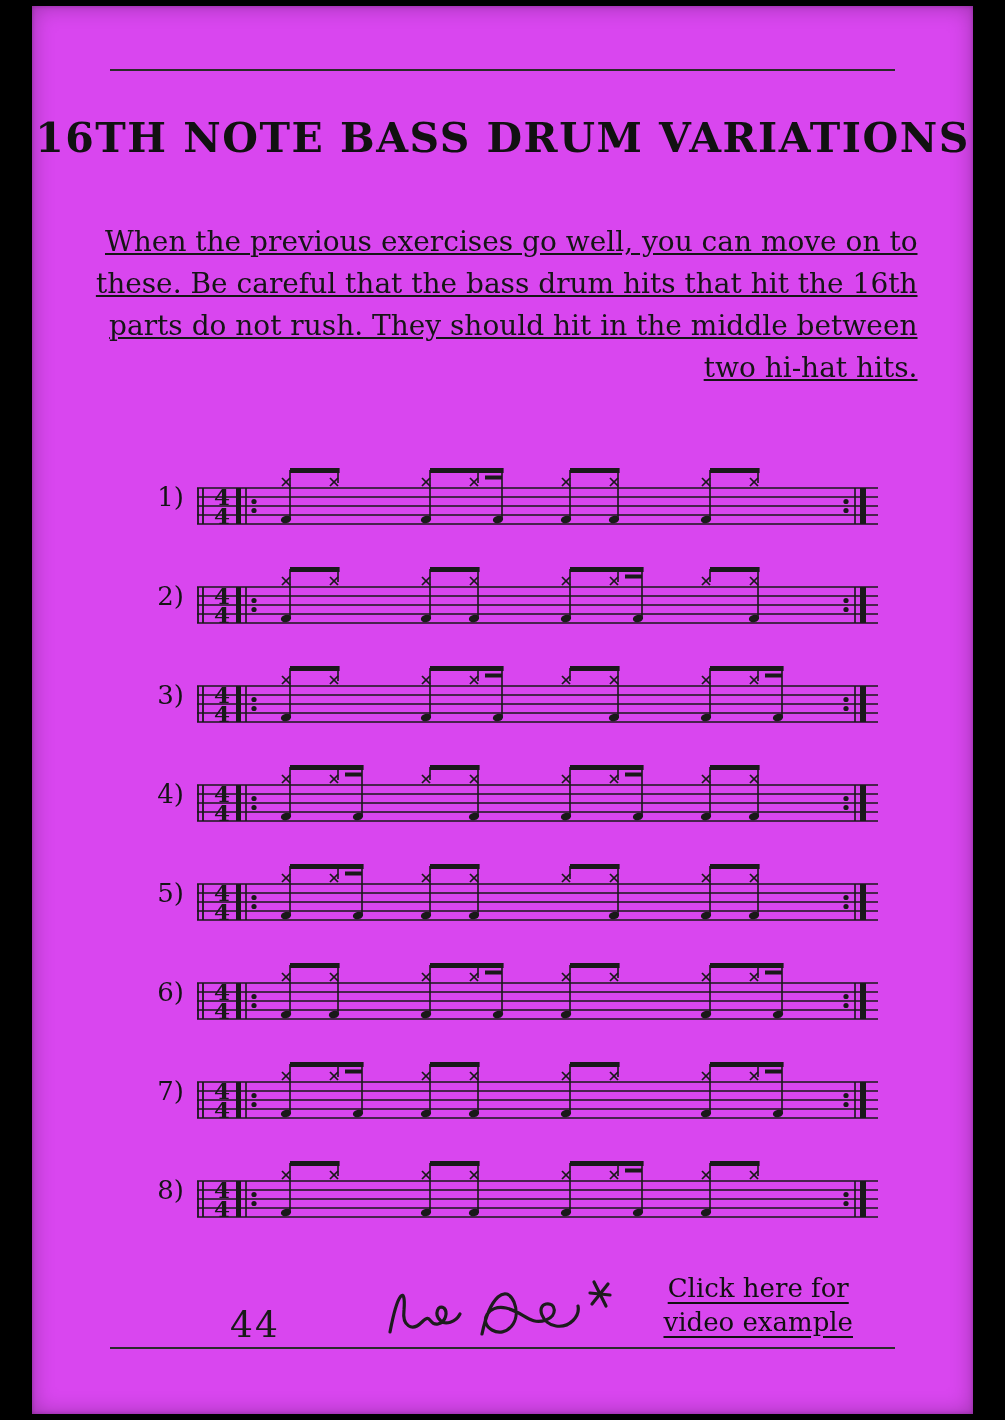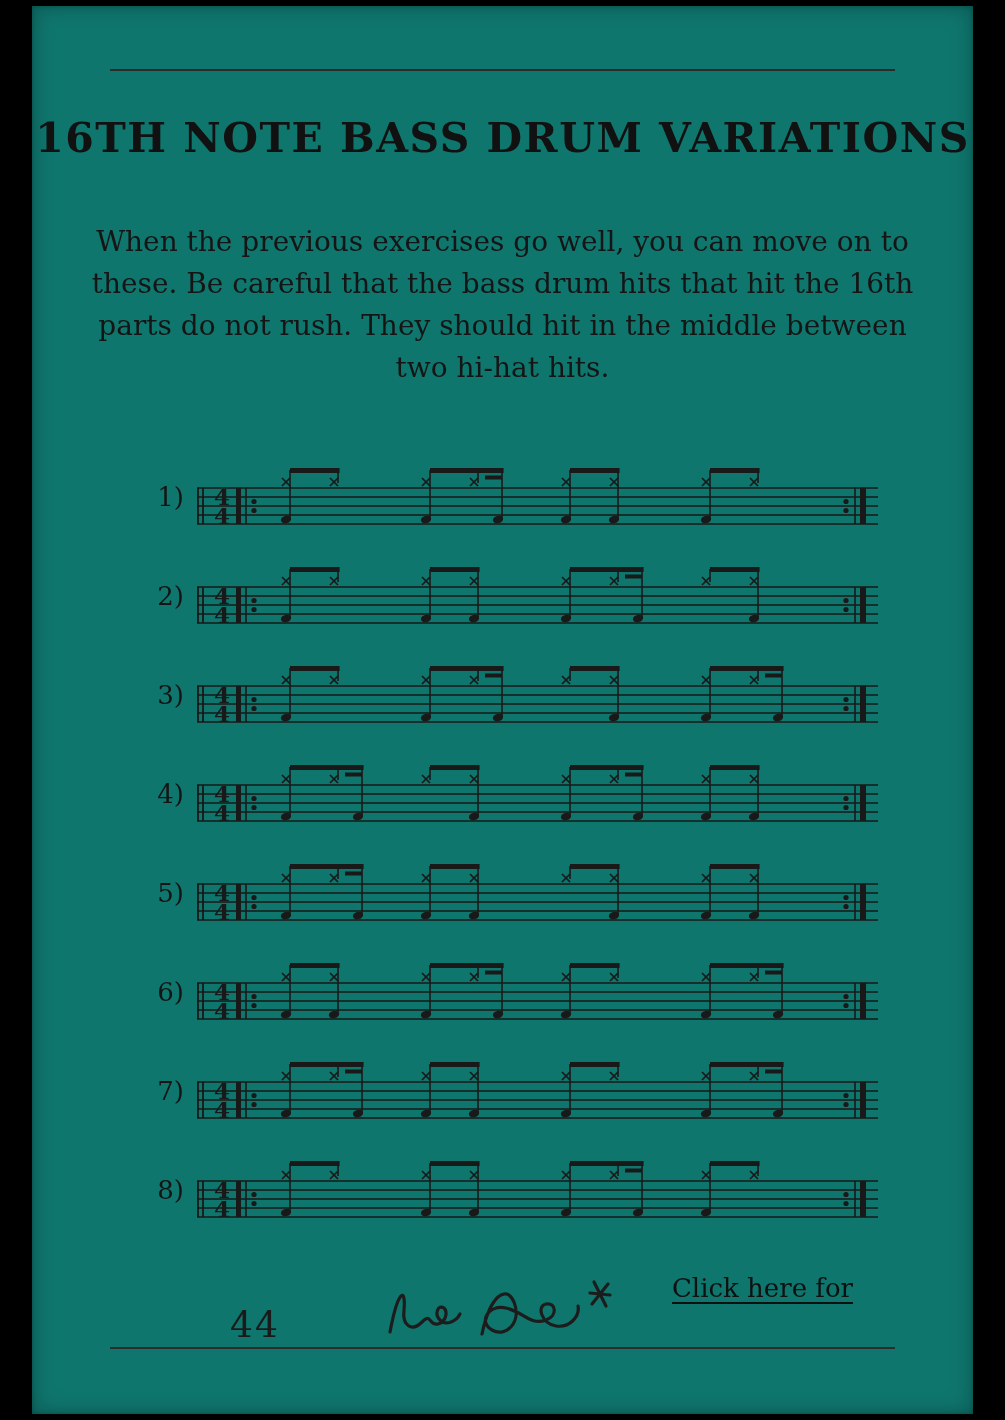--- a/index.html
+++ b/index.html
@@ -6,42 +6,43 @@
   body{
     width:1005px;height:1420px;
     background:#000;
     position:relative;
     font-family:"DejaVu Serif", serif;
     overflow:hidden;
   }
   .page{
     position:absolute;
     top:6px;bottom:6px;left:32px;right:32px;
-    background:#0f766e;
+    background:#d946ef;
     box-shadow: inset 0 0 22px rgba(0,0,0,0.28), inset 0 0 4px rgba(0,0,0,0.25);
     color:#161616;
   }
   .rule{
     position:absolute;left:78px;right:78px;height:2px;
     background:#2b2b2b;
   }
   .rule.top{top:63px;}
   .rule.bottom{top:1341px;}
   h1.title{
     position:absolute;top:108px;left:0;right:0;
     margin:0;text-align:center;
     font-size:41px;font-weight:bold;letter-spacing:1.5px;
     color:#111;
   }
   p.intro{
     position:absolute;top:215px;left:50%;transform:translateX(-50%);
     width:830px;margin:0;
-    text-align:center;
+    text-align:right;
     font-size:28px;line-height:1.5;
     color:#151515;
+    text-decoration:underline;
   }
   .exercises{
     position:absolute;top:441px;left:104px;right:90px;
   }
   .ex-row{
     height:99px;
     display:flex;align-items:center;
   }
   .ex-label{
     width:48px;text-align:right;
@@ -567,15 +568,16 @@
   <svg class="signature" width="250" height="95" viewBox="0 0 250 95" fill="none" stroke="#1c1c1c" stroke-width="3.2" stroke-linecap="round" stroke-linejoin="round">
     <path d="M8 70 C16 28 24 24 22 48 C20 64 30 70 40 60 C50 50 46 64 56 62 C64 60 66 50 62 46 C56 42 52 52 58 58 C63 64 74 60 78 52"></path>
     <path d="M100 72 C108 34 124 22 132 40 C140 60 124 76 110 68 C96 60 106 42 124 46 C142 50 148 64 164 58 C176 54 174 40 164 42 C154 44 160 62 174 64 C188 66 198 54 196 44"></path>
     <path d="M212 20 L224 44"></path>
     <path d="M226 22 L210 42"></path>
     <path d="M208 31 L228 33"></path>
   </svg>
 
   <div class="video-link">
     <span>Click here for</span>
+    <span>video example</span>
   </div>
 
 </div>
 
 </body></html>

